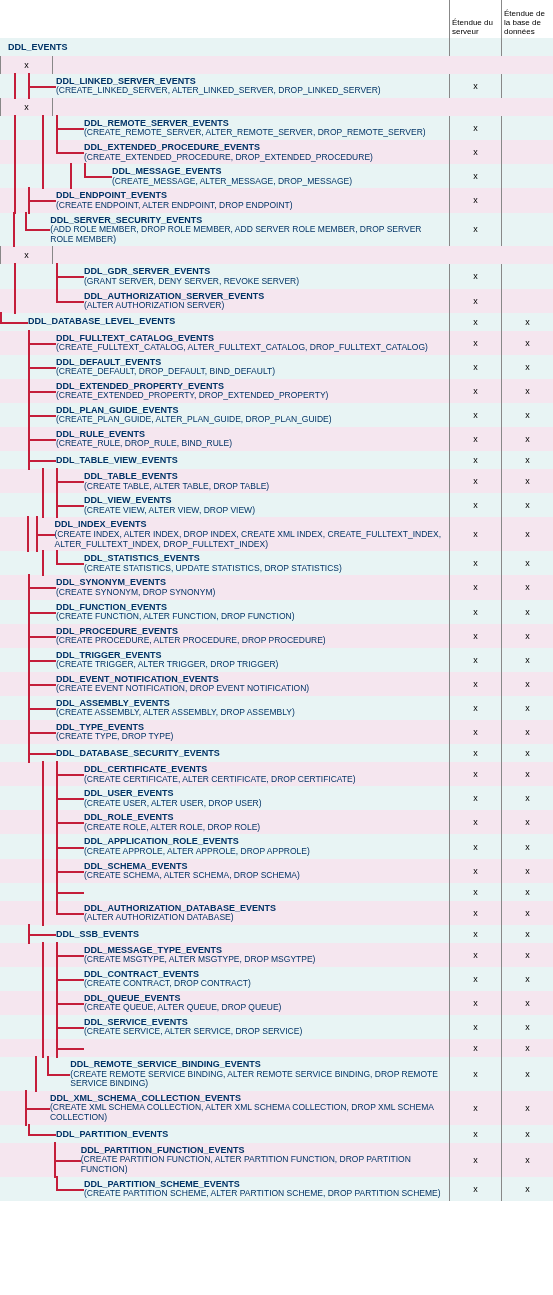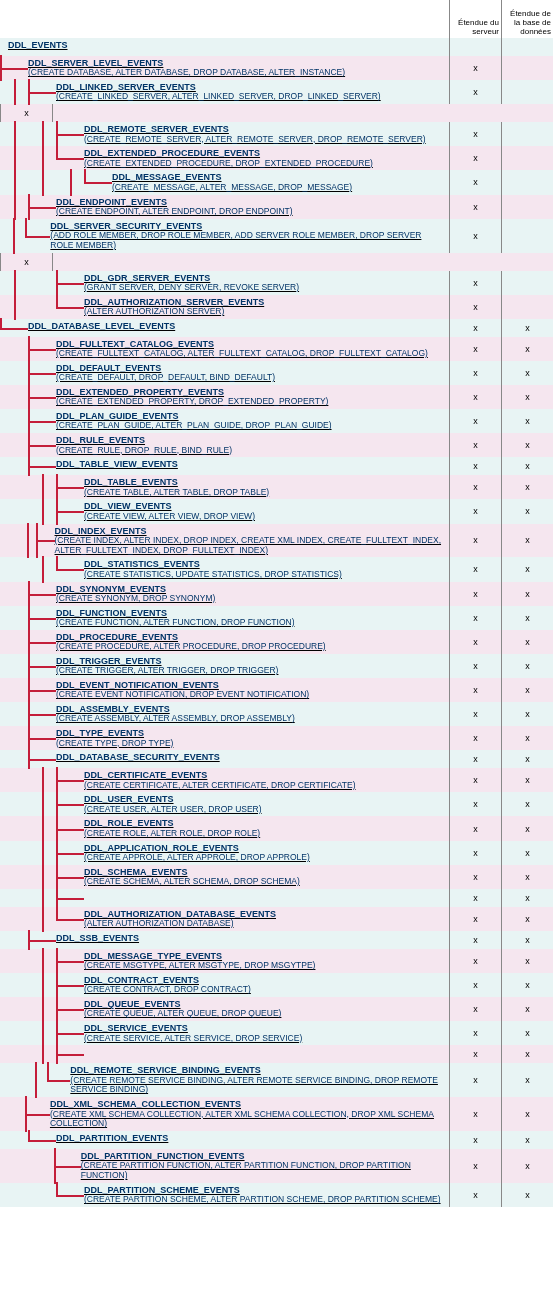--- a/index.html
+++ b/index.html
@@ -1,24 +1,24 @@
 <!DOCTYPE html>
 <html><head>
 <meta charset="utf-8">
 <style>
 * { box-sizing: border-box; margin: 0; padding: 0; }
 body { font-family: "Segoe UI", Tahoma, sans-serif; font-size: 9px; width: 553px; background: #fff; }
 .header-row { display: flex; height: 38px; }
 .header-spacer { flex: 1; }
-.header-col { width: 52px; text-align: right; font-size: 8px; padding: 2px; display: flex; align-items: flex-end; justify-content: center; border-left: 1px solid #888; }
+.header-col { width: 52px; text-align: left; font-size: 8px; padding: 2px; display: flex; align-items: flex-end; justify-content: center; border-left: 1px solid #888; }
 .tree { position: relative; }
 .row { display: flex; align-items: stretch; min-height: 18px; }
 .row.odd { background: #f5e6ef; }
 .row.even { background: #e8f4f4; }
-.label-area { flex: 1; display: flex; align-items: flex-start; position: relative; padding-right: 4px; text-decoration: underline; }
+.label-area { flex: 1; display: flex; align-items: center; position: relative; padding-right: 4px; }
 .indent { display: inline-block; height: 100%; position: relative; }
 .indent::before { content: ""; position: absolute; left: 50%; top: -1px; bottom: -1px; width: 2px; background: #c41e3a; }
 .elbow { display: inline-block; width: 20px; height: 100%; position: relative; }
 .elbow::before { content: ""; position: absolute; left: 0; top: -1px; width: 2px; height: calc(50% + 1px); background: #c41e3a; }
 .elbow::after { content: ""; position: absolute; left: 0; top: 50%; width: 100%; height: 2px; background: #c41e3a; }
 .elbow.mid::before { height: calc(100% + 2px); }
 .node-text { padding: 2px 0; line-height: 1.15; }
 .node-name { font-weight: bold; color: #003366; font-size: 9px; }
 .node-desc { color: #003366; font-size: 8.5px; }
 .col { width: 52px; border-left: 1px solid #888; display: flex; align-items: center; justify-content: center; font-size: 9px; }
@@ -37,27 +37,20 @@
       <div class="label-area">
         <span style="display: inline-block; width: 8px;"></span>
         <div class="node-text">
           <div class="node-name">DDL_EVENTS</div>
         </div>
       </div>
       <div class="col"></div>
       <div class="col"></div>
     </div>
     <div class="row odd">
-      <div class="label-area">
-        <span class="elbow mid" style="width: 28px;"></span>
-        <div class="node-text">
-          <div class="node-name">DDL_SERVER_LEVEL_EVENTS</div>
-          <div class="node-desc">(CREATE DATABASE, ALTER DATABASE, DROP DATABASE, ALTER_INSTANCE)</div>
-        </div>
-      </div>
       <div class="col">x</div>
       <div class="col"></div>
     </div>
     <div class="row even">
       <div class="label-area">
         <span class="indent" style="width: 28px;"></span>
         <span class="elbow mid" style="width: 28px;"></span>
         <div class="node-text">
           <div class="node-name">DDL_LINKED_SERVER_EVENTS</div>
           <div class="node-desc">(CREATE_LINKED_SERVER, ALTER_LINKED_SERVER, DROP_LINKED_SERVER)</div>

